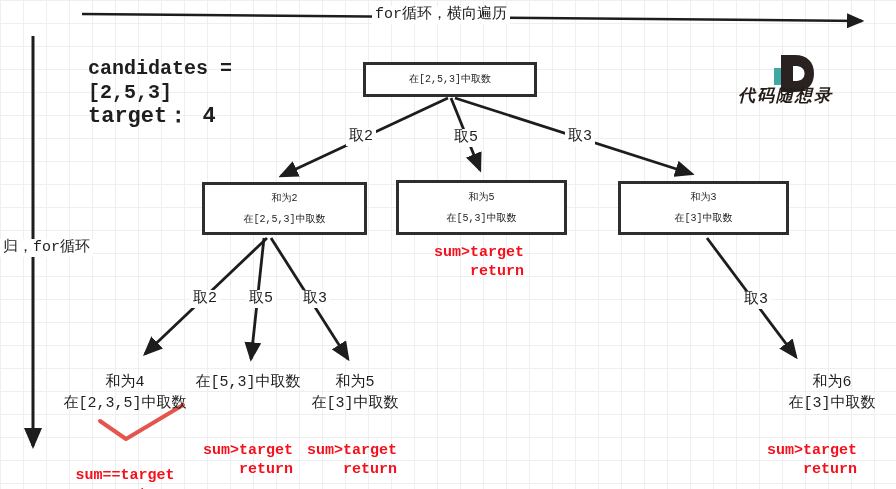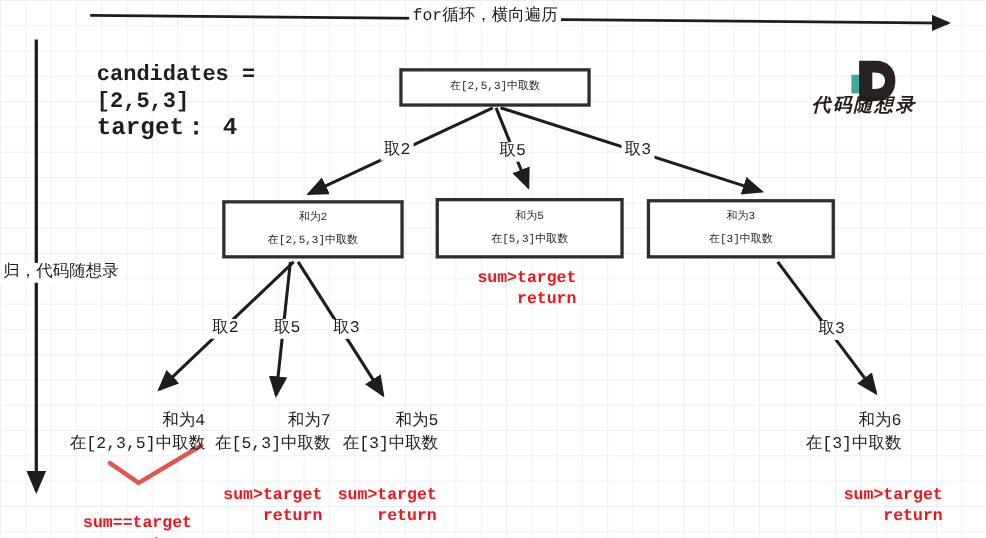--- a/index.html
+++ b/index.html
@@ -25,21 +25,21 @@
     left:88px;top:57px;width:168px;text-align:left;
     font-weight:bold;font-size:20px;line-height:24px;
   }
   .problem .t2{font-size:22px;}
   .node-box{
     background:#ffffff;border:3px solid #2e2e2e;
     display:flex;flex-direction:column;align-items:center;justify-content:center;
     font-size:10px;line-height:21px;text-align:center;white-space:nowrap;
   }
   .leaf{
-    text-align:right;font-size:15px;line-height:21px;white-space:nowrap;
+    text-align:center;font-size:15px;line-height:21px;white-space:nowrap;
   }
   .status{
     text-align:right;font-weight:bold;font-size:15px;line-height:19px;
     color:#f5101c;white-space:nowrap;
   }
   .brand{
     font-weight:bold;font-style:italic;font-size:17px;letter-spacing:2px;
     color:#241c18;white-space:nowrap;
   }
 </style>
@@ -66,21 +66,21 @@
     <line x1="267" y1="238" x2="145" y2="354" stroke="#1d1d1d" stroke-width="2.8" marker-end="url(#ah)"></line>
     <line x1="264" y1="238" x2="251" y2="359" stroke="#1d1d1d" stroke-width="2.8" marker-end="url(#ah)"></line>
     <line x1="271" y1="238" x2="348" y2="359" stroke="#1d1d1d" stroke-width="2.8" marker-end="url(#ah)"></line>
 
     <line x1="707" y1="238" x2="796" y2="357" stroke="#1d1d1d" stroke-width="2.8" marker-end="url(#ah)"></line>
 
     <polyline points="100,421 126,439 183,405" fill="none" stroke="#e4564d" stroke-width="4" stroke-linecap="round" stroke-linejoin="round"></polyline>
   </svg>
 
   <span class="abs lbl center" style="left:441px;top:15px;">for循环，横向遍历</span>
-  <span class="abs lbl" style="left:0;top:239px;">归，代码随想录</span>
+  <span class="abs lbl" style="left:0;top:239px;">归，for循环</span>
 
   <div class="abs problem">
     <div>candidates = [2,5,3]</div>
     <div class="t2"><span>target：</span>&nbsp;<span>4</span></div>
   </div>
 
   <svg class="abs" style="left:773px;top:55px;" width="42" height="37" viewBox="0 0 40 37">
     <rect x="0" y="13" width="10" height="17" fill="#3fa8a3"></rect>
     <rect x="7" y="0" width="9" height="37" fill="#2a2220"></rect>
     <path d="M16 0 H21 C33 0 40 7 40 18.5 C40 30 33 37 21 37 H16 Z" fill="#2a2220"></path>
@@ -97,49 +97,48 @@
   <span class="abs lbl center" style="left:580px;top:137px;">取3</span>
 
   <div class="abs node-box" style="left:182px;top:182px;width:159px;height:47px;margin-left:20px;">
     <div>和为2</div>
     <div>在[2,5,3]中取数</div>
   </div>
   <div class="abs node-box" style="left:396px;top:180px;width:165px;height:49px;">
     <div>和为5</div>
     <div>在[5,3]中取数</div>
   </div>
-  <div class="abs node-box" style="left:588px;top:181px;width:165px;height:48px;">
+  <div class="abs node-box" style="left:618px;top:181px;width:165px;height:48px;">
     <div>和为3</div>
     <div>在[3]中取数</div>
   </div>
 
   <div class="abs status cx" style="left:479px;top:243px;">
     <div>sum&gt;target</div>
     <div>return</div>
   </div>
 
   <span class="abs lbl center" style="left:205px;top:299px;">取2</span>
   <span class="abs lbl center" style="left:261px;top:299px;">取5</span>
   <span class="abs lbl center" style="left:315px;top:299px;">取3</span>
 
   <span class="abs lbl center" style="left:756px;top:300px;">取3</span>
 
   <div class="abs leaf cx" style="left:125px;top:372px;">
     <div>和为4</div>
     <div>在[2,3,5]中取数</div>
   </div>
   <div class="abs leaf cx" style="left:248px;top:372px;">
-    <div>和为7</div>
     <div>在[5,3]中取数</div>
   </div>
   <div class="abs leaf cx" style="left:355px;top:372px;">
     <div>和为5</div>
     <div>在[3]中取数</div>
   </div>
-  <div class="abs leaf cx" style="left:776px;top:372px;">
+  <div class="abs leaf cx" style="left:832px;top:372px;">
     <div>和为6</div>
     <div>在[3]中取数</div>
   </div>
 
   <div class="abs status cx" style="left:125px;top:466px;">
     <div>sum==target</div>
     <div>return</div>
   </div>
   <div class="abs status cx" style="left:248px;top:441px;">
     <div>sum&gt;target</div>

